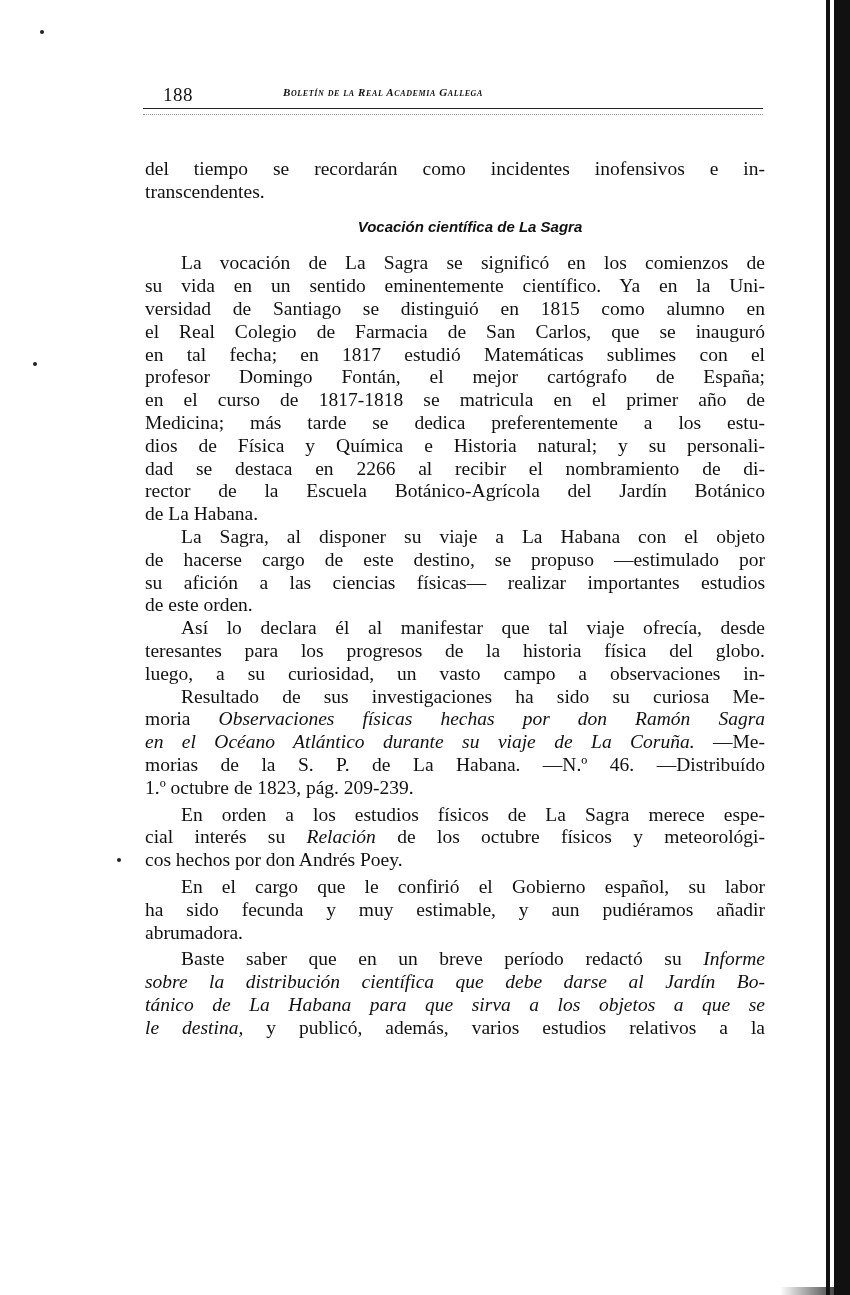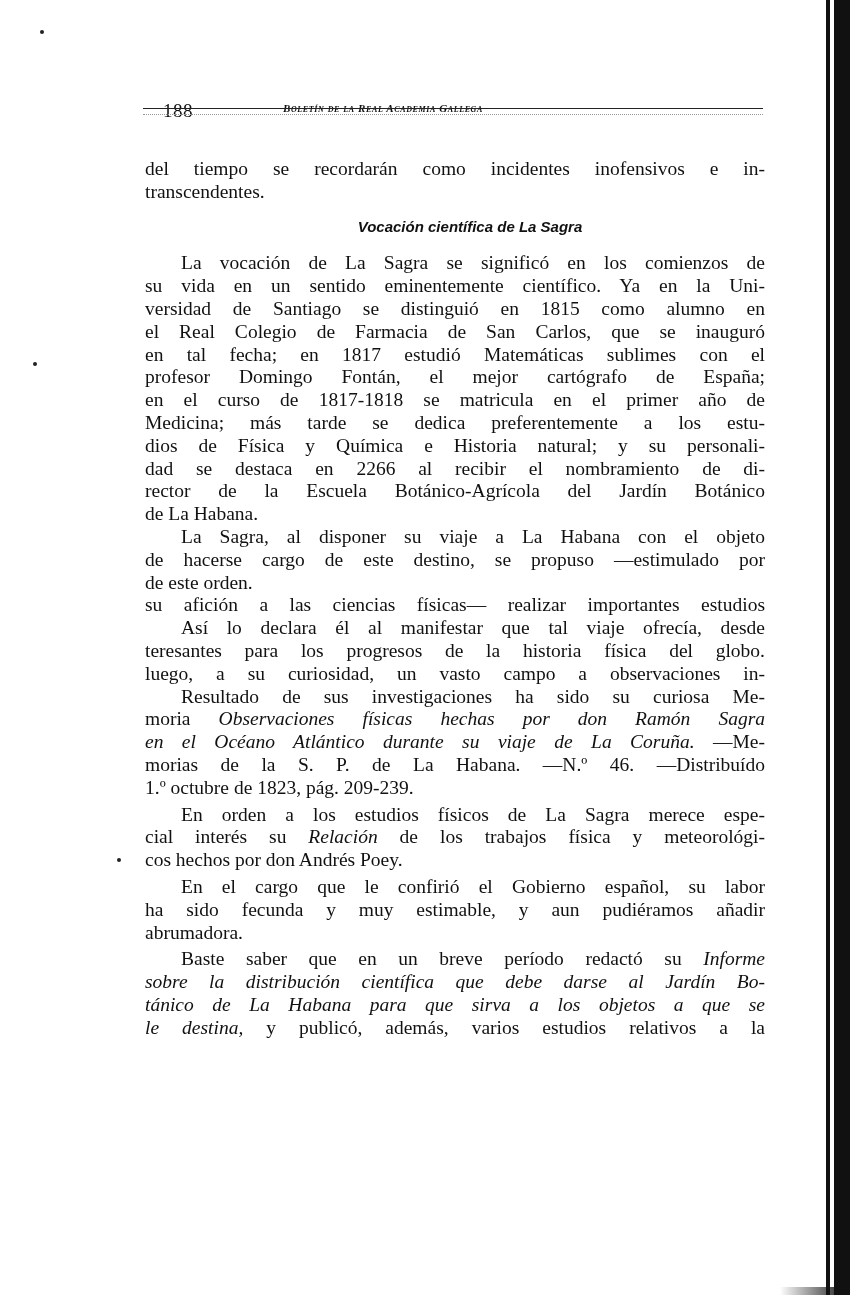--- a/index.html
+++ b/index.html
@@ -15,21 +15,21 @@
     position: absolute; top: 0; right: 0; width: 30px; height: 1295px;
     background: linear-gradient(to right, #fff 0px, #fff 6px, #111 6px, #111 10px, #fff 10px, #fff 14px, #111 14px, #111 30px);
   }
   .binding-shadow {
     position: absolute; bottom: 0; right: 0; width: 70px; height: 8px;
     background: linear-gradient(to right, rgba(0,0,0,0), #111);
   }
   .stray-dot { position: absolute; width: 4px; height: 4px; background: #222; border-radius: 50%; }
 
   .header {
-    position: absolute; left: 143px; top: 100px; width: 620px; height: 26px;
+    position: absolute; left: 143px; top: 84px; width: 620px; height: 26px;
   }
   .page-number {
     position: absolute; left: 20px; top: 0; font-size: 19px; letter-spacing: 0.5px;
   }
   .running-title {
     position: absolute; left: 140px; top: 2px; font-size: 11px; font-weight: bold;
     font-variant: small-caps; letter-spacing: 0.6px; font-style: italic;
   }
   .header-rule {
     position: absolute; left: 143px; top: 108px; width: 620px; height: 0;
@@ -84,36 +84,36 @@
   <span class="line">profesor Domingo Fontán, el mejor cartógrafo de España;</span>
   <span class="line">en el curso de 1817-1818 se matricula en el primer año de</span>
   <span class="line">Medicina; más tarde se dedica preferentemente a los estu-</span>
   <span class="line">dios de Física y Química e Historia natural; y su personali-</span>
   <span class="line">dad se destaca en 2266 al recibir el nombramiento de di-</span>
   <span class="line">rector de la Escuela Botánico-Agrícola del Jardín Botánico</span>
   <span class="line last">de La Habana.</span>
 
   <span class="line indent">La Sagra, al disponer su viaje a La Habana con el objeto</span>
   <span class="line">de hacerse cargo de este destino, se propuso —estimulado por</span>
+  <span class="line">su afición a las ciencias físicas— realizar importantes estudios</span>
   <span class="line last">de este orden.</span>
-  <span class="line">su afición a las ciencias físicas— realizar importantes estudios</span>
 
   <span class="line indent">Así lo declara él al manifestar que tal viaje ofrecía, desde</span>
   <span class="line">teresantes para los progresos de la historia física del globo.</span>
   <span class="line">luego, a su curiosidad, un vasto campo a observaciones in-</span>
 
   <span class="line indent">Resultado de sus investigaciones ha sido su curiosa Me-</span>
   <span class="line"><span>moria </span><i>Observaciones físicas hechas por don Ramón Sagra</i></span>
   <span class="line"><i>en el Océano Atlántico durante su viaje de La Coruña.</i><span> —Me-</span></span>
   <span class="line">morias de la S. P. de La Habana. —N.º 46. —Distribuído</span>
   <span class="line last">1.º octubre de 1823, pág. 209-239.</span>
   <span class="para-gap"></span>
 
   <span class="line indent">En orden a los estudios físicos de La Sagra merece espe-</span>
-  <span class="line"><span>cial interés su </span><i>Relación</i><span> de los trabajos física y meteorológi-</span></span>
+  <span class="line"><span>cial interés su </span><i>Relación</i><span> de los octubre físicos y meteorológi-</span></span>
   <span class="line last">cos hechos por don Andrés Poey.</span>
   <span class="para-gap"></span>
 
   <span class="line indent">En el cargo que le confirió el Gobierno español, su labor</span>
   <span class="line">ha sido fecunda y muy estimable, y aun pudiéramos añadir</span>
   <span class="line last">abrumadora.</span>
   <span class="para-gap"></span>
 
   <span class="line indent"><span>Baste saber que en un breve período redactó su </span><i>Informe</i></span>
   <span class="line"><i>sobre la distribución científica que debe darse al Jardín Bo-</i></span>

